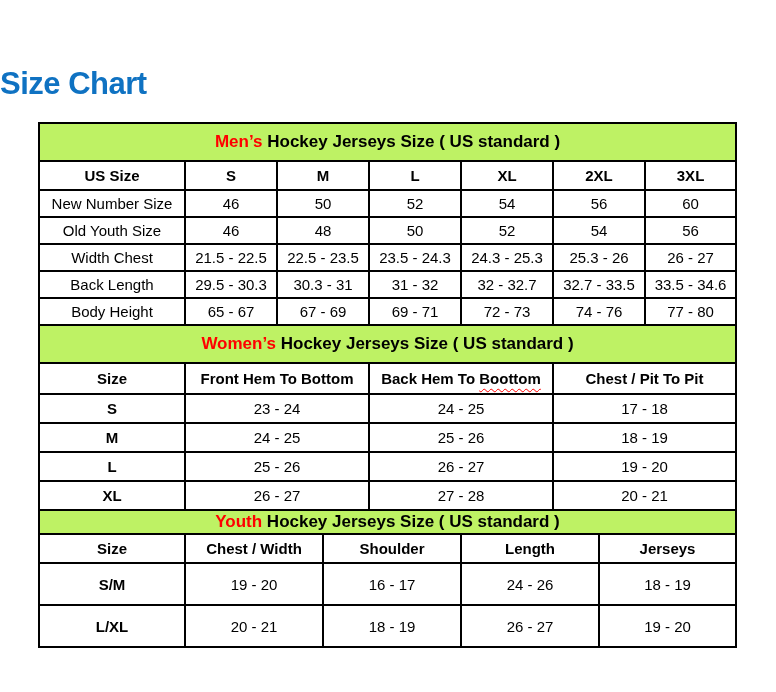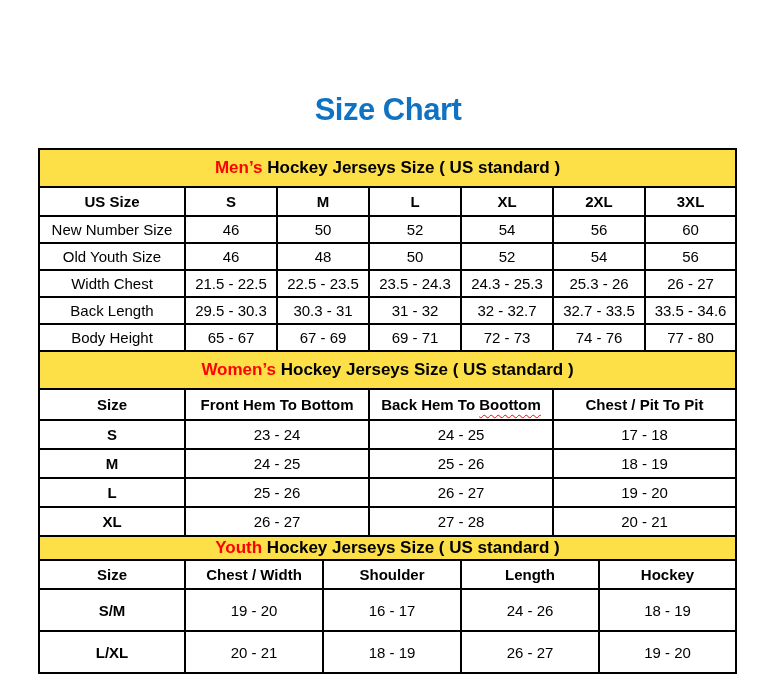--- a/index.html
+++ b/index.html
@@ -7,22 +7,22 @@
     margin: 0;
     padding: 0;
     background: #ffffff;
     width: 776px;
     height: 692px;
     overflow: hidden;
     font-family: "Liberation Sans", "DejaVu Sans", sans-serif;
     color: #000000;
   }
   .page-title {
-    margin-top: 92px;
-    text-align: center;
+    margin-top: 66px;
+    text-align: left;
     font-size: 31px;
     font-weight: bold;
     color: #0f72c2;
     letter-spacing: -0.5px;
   }
   .tables-wrap {
     margin: 20px 0 0 38px;
     width: 697px;
   }
   table {
@@ -34,21 +34,21 @@
   td, th {
     border: 2px solid #000000;
     text-align: center;
     vertical-align: middle;
     font-size: 15px;
     padding: 0 2px;
     overflow: hidden;
     white-space: nowrap;
   }
   .section-row td {
-    background: #fde047;
+    background: #bef264;
     font-weight: bold;
     font-size: 17px;
     height: 38px;
     margin-left: 21px;
   }
   .section-red { color: #ff0000; }
   .section-rest { color: #000000; }
   .col-header td {
     font-weight: bold;
     height: 29px;
@@ -199,21 +199,21 @@
     </colgroup>
     <tbody>
         <tr class="section-row">
       <td colspan="5"><span class="section-red">Youth</span><span class="section-rest"> Hockey Jerseys Size ( US standard )</span></td>
     </tr>
     <tr class="col-header">
       <td>Size</td>
       <td>Chest / Width</td>
       <td>Shoulder</td>
       <td>Length</td>
-      <td>Hockey</td>
+      <td>Jerseys</td>
     </tr>
     <tr class="data-row">
       <td class="row-label-bold">S/M</td>
       <td>19 - 20</td>
       <td>16 - 17</td>
       <td>24 - 26</td>
       <td>18 - 19</td>
     </tr>
     <tr class="data-row">
       <td class="row-label-bold">L/XL</td>

